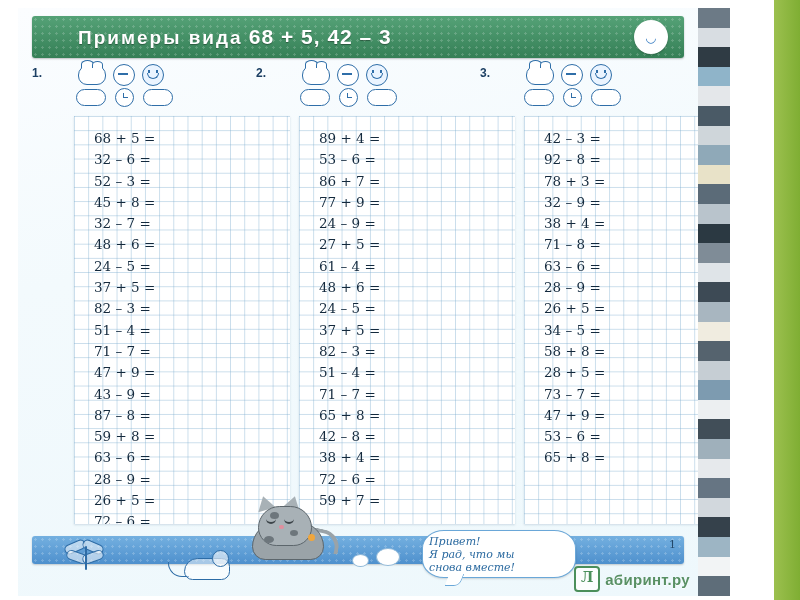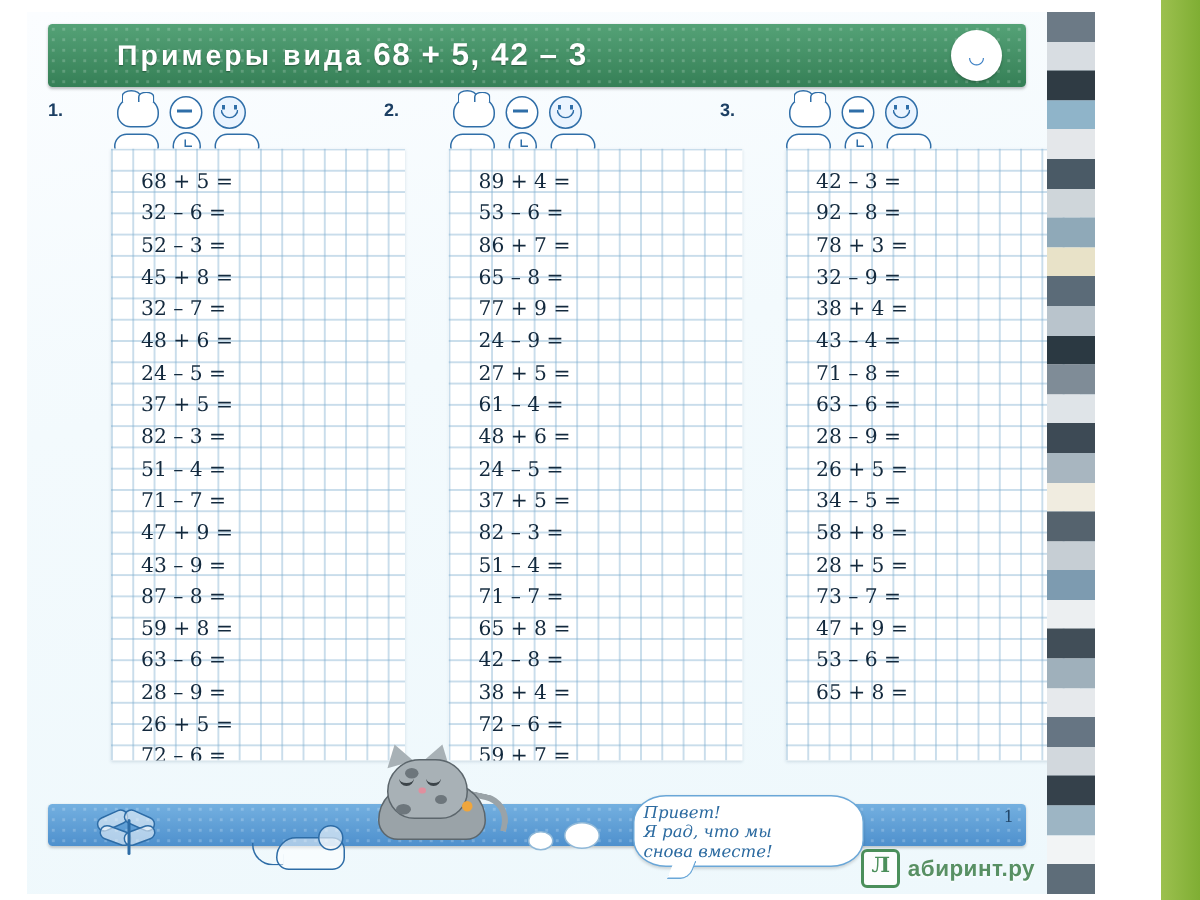--- a/index.html
+++ b/index.html
@@ -248,22 +248,22 @@
     content: "";
     position: absolute;
     left: 7.5px; top: 8px;
     width: 4px; height: 1.4px;
     background: #2f6ea8;
   }
 
   
   .col {
     position: absolute;
-    top: 91px;
-    width: 196px;
+    top: 108px;
+    width: 216px;
     height: 408px;
     background: #ffffff;
     border-radius: 0;
     box-shadow: 0 1px 2px rgba(50,90,120,0.18);
     overflow: hidden;
   }
   .col .grid {
     position: absolute;
     inset: 0;
     background-image:
@@ -625,21 +625,20 @@
           <li>72 – 6 =</li>
         </ul>
       </div>
 
       <div class="col" style="left:281px;">
         <div class="grid"></div>
         <ul>
           <li>89 + 4 =</li>
           <li>53 – 6 =</li>
           <li>86 + 7 =</li>
-          <li>65 – 8 =</li>
           <li>77 + 9 =</li>
           <li>24 – 9 =</li>
           <li>27 + 5 =</li>
           <li>61 – 4 =</li>
           <li>48 + 6 =</li>
           <li>24 – 5 =</li>
           <li>37 + 5 =</li>
           <li>82 – 3 =</li>
           <li>51 – 4 =</li>
           <li>71 – 7 =</li>
@@ -652,21 +651,20 @@
       </div>
 
       <div class="col" style="left:506px;">
         <div class="grid"></div>
         <ul>
           <li>42 – 3 =</li>
           <li>92 – 8 =</li>
           <li>78 + 3 =</li>
           <li>32 – 9 =</li>
           <li>38 + 4 =</li>
-          <li>43 – 4 =</li>
           <li>71 – 8 =</li>
           <li>63 – 6 =</li>
           <li>28 – 9 =</li>
           <li>26 + 5 =</li>
           <li>34 – 5 =</li>
           <li>58 + 8 =</li>
           <li>28 + 5 =</li>
           <li>73 – 7 =</li>
           <li>47 + 9 =</li>
           <li>53 – 6 =</li>

